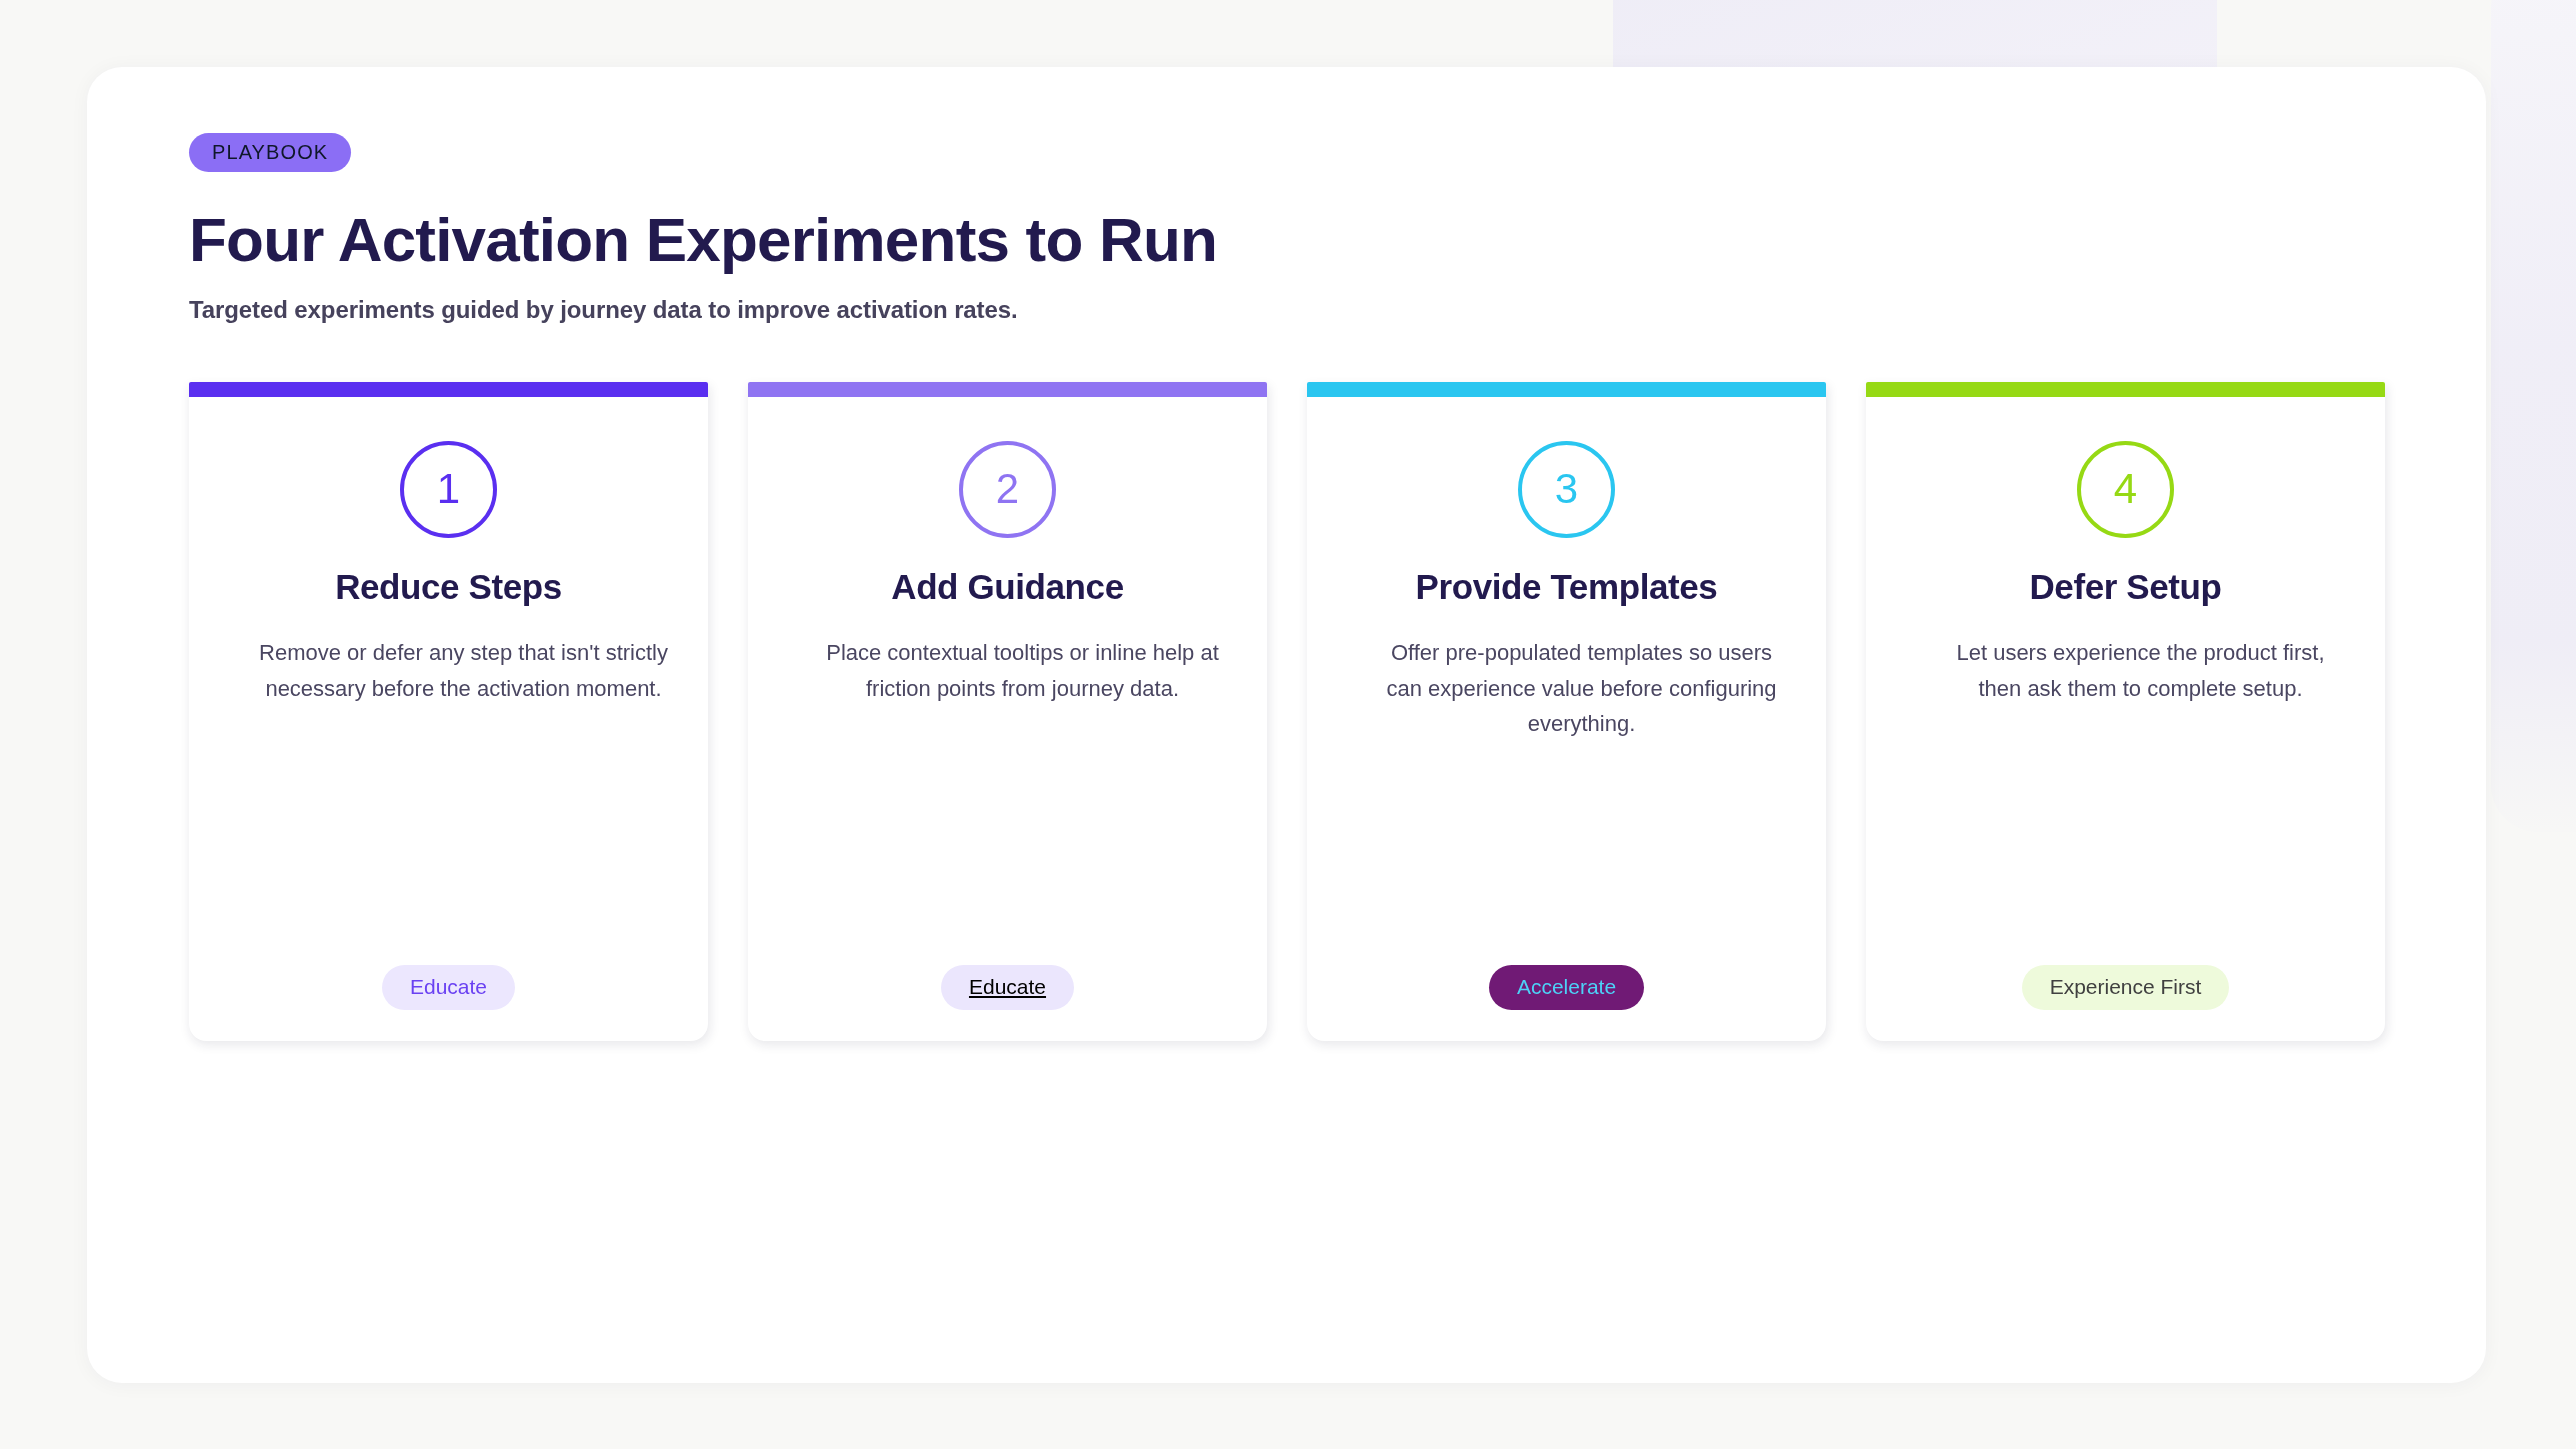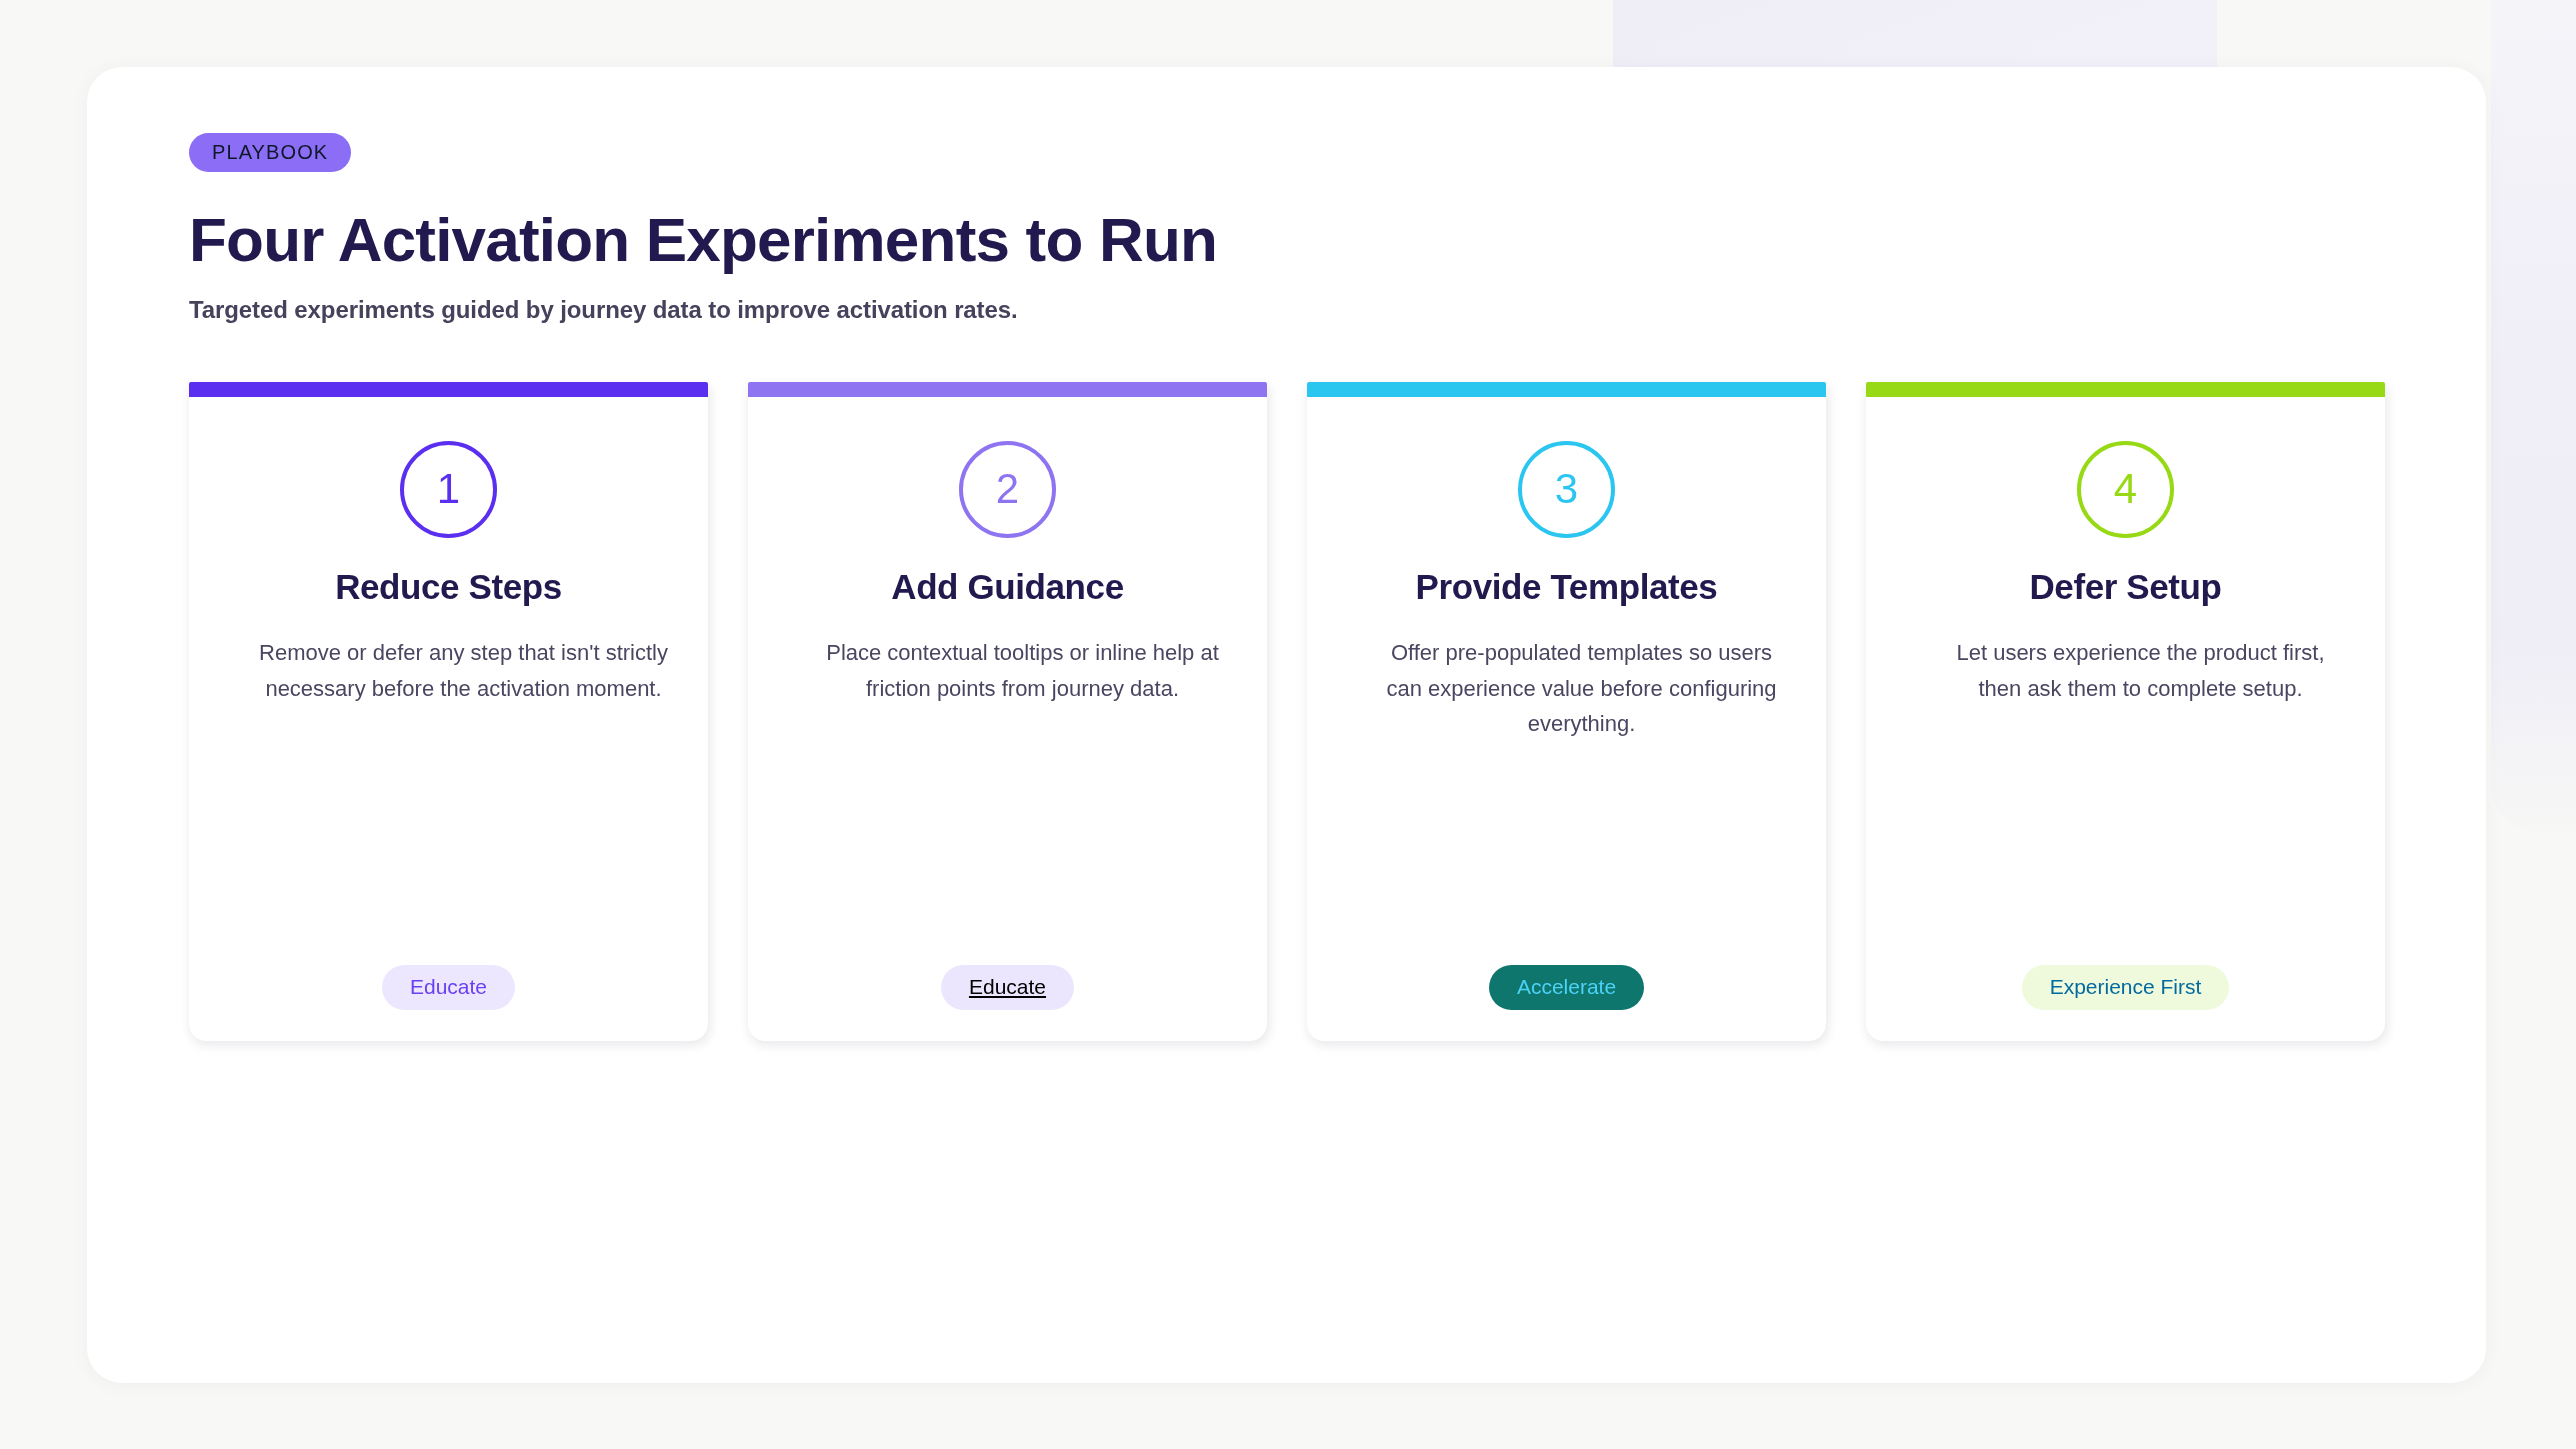--- a/index.html
+++ b/index.html
@@ -192,28 +192,28 @@
         <div class="card-spacer"></div>
         <div class="card-tag" style="background: rgb(235, 230, 253); color: #000000; text-decoration: underline;">Educate</div>
       </div>
 
       <div class="card">
         <div class="card-accent" style="background: rgb(42, 198, 240);"></div>
         <div class="card-number" style="color: rgb(42, 198, 240);">3</div>
         <div class="card-title">Provide Templates</div>
         <div class="card-desc">Offer pre-populated templates so users can experience value before configuring everything.</div>
         <div class="card-spacer"></div>
-        <div class="card-tag" style="background: #0f766e; color: rgb(77, 210, 247);">Accelerate</div>
+        <div class="card-tag" style="background: #701a75; color: rgb(77, 210, 247);">Accelerate</div>
       </div>
 
       <div class="card">
         <div class="card-accent" style="background: rgb(150, 217, 20);"></div>
         <div class="card-number" style="color: rgb(150, 217, 20);">4</div>
         <div class="card-title">Defer Setup</div>
         <div class="card-desc">Let users experience the product first, then ask them to complete setup.</div>
         <div class="card-spacer"></div>
-        <div class="card-tag" style="background: rgb(238, 250, 219); color: #0369a1;">Experience First</div>
+        <div class="card-tag" style="background: rgb(238, 250, 219); color: #404040;">Experience First</div>
       </div>
 
     </div>
   </div>
 </div>
 
 
 </body></html>

